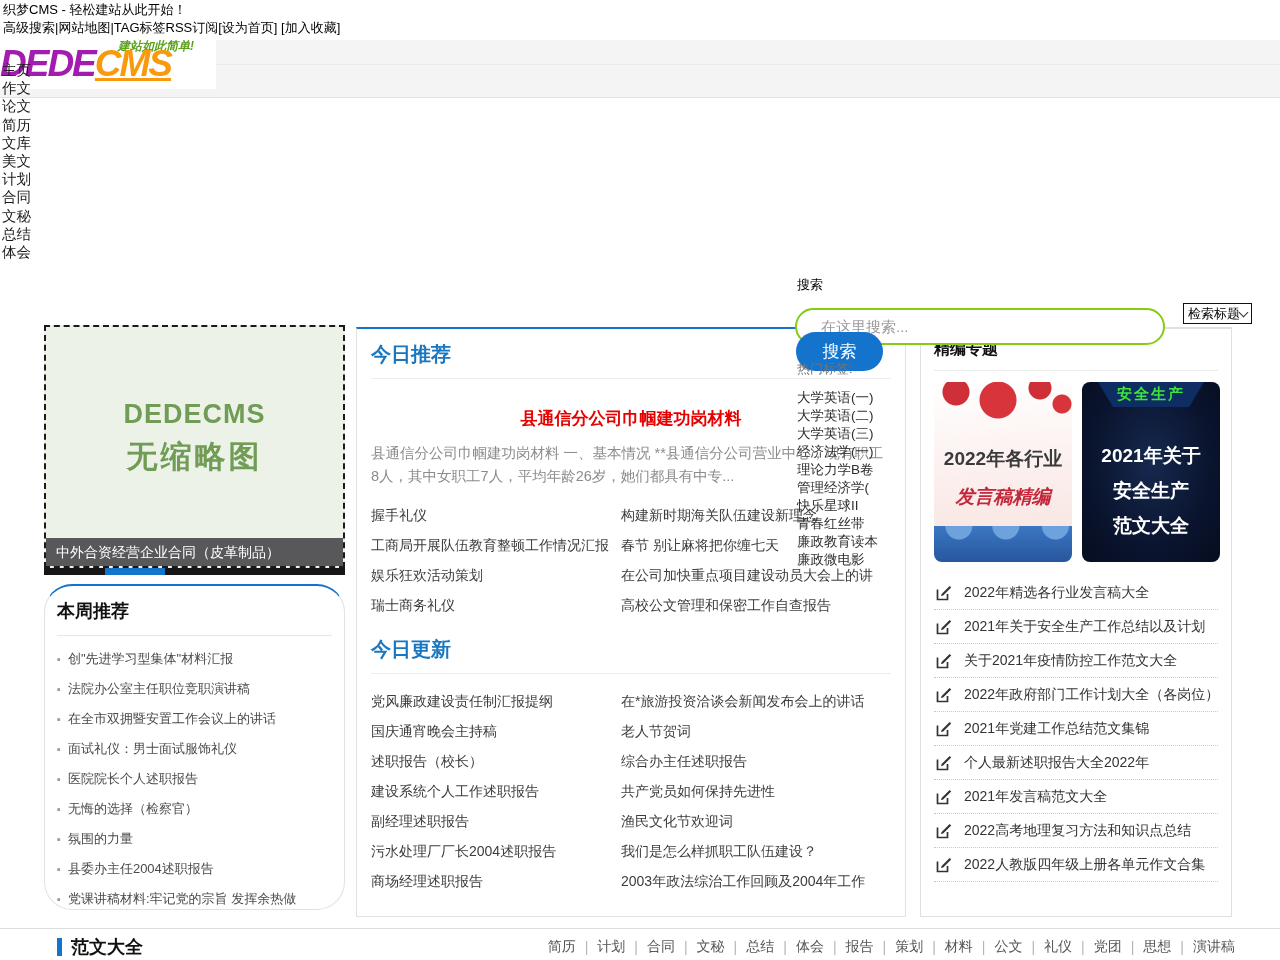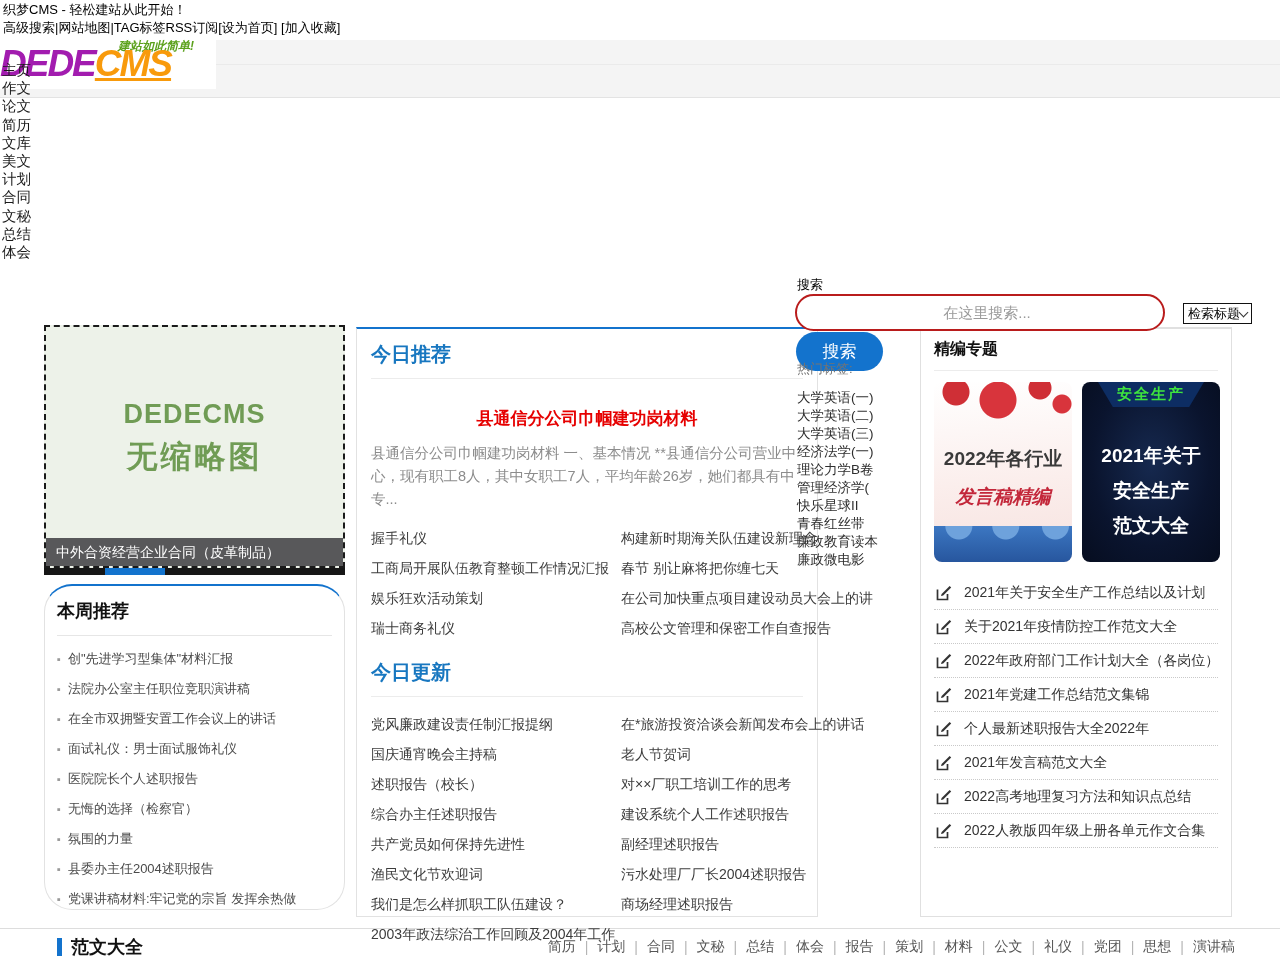--- a/index.html
+++ b/index.html
@@ -19,23 +19,23 @@
   .logo-slogan{position:absolute;left:118px;top:0;font-size:12px;font-weight:bold;font-style:italic;color:#5ba11c;white-space:nowrap;}
   .logo-text{position:absolute;left:0;top:6px;font-size:37px;font-weight:900;font-style:italic;letter-spacing:-2px;line-height:40px;white-space:nowrap;}
   .logo-dede{color:#a21caf;} .logo-cms{color:#f89a0b;text-decoration:underline;}
 
   
   .vnav{left:2px;top:61px;z-index:4;list-style:none;margin:0;padding:0;}
   .vnav li{line-height:18.2px;font-size:14.5px;color:#1a1a1a;cursor:pointer;}
 
   
   .search-label{left:797px;top:276px;font-size:13px;color:#000;z-index:6;}
-  .search-input{left:795px;top:294px;width:370px;height:37px;box-sizing:border-box;border:2px solid #b91c1c;
+  .search-input{left:795px;top:308px;width:370px;height:37px;box-sizing:border-box;border:2px solid #84cc16;
                 border-radius:19px;padding:0 10px 0 24px;font-size:15px;color:#333;background:#fff;z-index:6;outline:none;
-                font-family:"Liberation Sans","DejaVu Sans",sans-serif;text-align:center;}
+                font-family:"Liberation Sans","DejaVu Sans",sans-serif;}
   .search-input::placeholder{color:#9a9a9a;}
   .search-select{left:1183px;top:303px;width:69px;height:21px;box-sizing:border-box;border:1px solid #111;background:#fff;
                  display:flex;align-items:center;justify-content:space-between;padding:0 4px;font-size:13px;color:#000;z-index:6;cursor:pointer;}
   .caret{width:6px;height:6px;border-right:1.5px solid #333;border-bottom:1.5px solid #333;transform:rotate(45deg);margin-top:-3px;}
   .search-btn{left:796px;top:332px;width:87px;height:39px;border:none;border-radius:20px;background:#1373cd;color:#fff;
               font-size:17px;z-index:6;cursor:pointer;font-family:inherit;}
   .hot-label{left:797px;top:360px;font-size:13px;color:#737373;z-index:6;}
   .tags{left:797px;top:389px;list-style:none;margin:0;padding:0;z-index:6;}
   .tags li{line-height:18px;font-size:13.5px;color:#2e2e2e;cursor:pointer;white-space:nowrap;}
 
@@ -51,21 +51,21 @@
 
   
   .panel{box-sizing:border-box;background:#fff;border:1px solid #e2e2e2;border-top:2px solid #1373cd;}
   .week-box{left:44px;top:584px;width:301px;height:326px;z-index:2;border-radius:28px;}
   .week-title{margin:13px 12px 0;font-size:18px;font-weight:bold;color:#111;}
   .rule{margin:12px 12px 0;border-top:1px solid #e6e6e6;height:0;}
   .week-list{list-style:none;margin:8px 12px 0;padding:0;}
   .week-list li{height:30px;line-height:30px;font-size:13px;color:#4a4a4a;white-space:nowrap;overflow:hidden;cursor:pointer;}
   .bullet{color:#999;font-size:11px;margin-right:7px;}
 
-  .today-box{left:356px;top:327px;width:462px;height:590px;z-index:1;padding:12px 14px;}
+  .today-box{left:356px;top:327px;width:550px;height:590px;z-index:1;padding:12px 14px;}
   .sec-title{font-size:20px;font-weight:bold;color:#1877c0;}
   .inrule{border-top:1px solid #ececec;height:0;margin-top:10px;}
   .featured{margin-top:28px;text-align:center;color:#e60000;font-weight:bold;font-size:17px;cursor:pointer;}
   .summary{margin-top:12px;color:#8c8c8c;font-size:14.5px;line-height:23px;}
   .lgrid{margin-top:12px;display:grid;grid-template-columns:250px 1fr;}
   .lgrid span{height:30px;line-height:30px;font-size:14px;color:#3c3c3c;white-space:nowrap;cursor:pointer;}
   .sec2{margin-top:16px;}
 
   .topics-box{left:920px;top:327px;width:312px;height:590px;z-index:5;padding:10px 13px;border-color:#e0e0e0;}
   .topics-title{font-size:16px;font-weight:bold;color:#111;}
@@ -198,21 +198,20 @@
         <span>高校公文管理和保密工作自查报告</span>
     </div>
     <div class="sec-title sec2">今日更新</div>
     <div class="inrule"></div>
     <div class="lgrid">
       <span>党风廉政建设责任制汇报提纲</span>
         <span>在*旅游投资洽谈会新闻发布会上的讲话</span>
       <span>国庆通宵晚会主持稿</span>
         <span>老人节贺词</span>
       <span>述职报告（校长）</span>
-        <span>对××厂职工培训工作的思考</span>
       <span>综合办主任述职报告</span>
         <span>建设系统个人工作述职报告</span>
         <span>共产党员如何保持先进性</span>
       <span>副经理述职报告</span>
         <span>渔民文化节欢迎词</span>
       <span>污水处理厂厂长2004述职报告</span>
         <span>我们是怎么样抓职工队伍建设？</span>
       <span>商场经理述职报告</span>
         <span>2003年政法综治工作回顾及2004年工作</span>
     </div>
@@ -238,20 +237,29 @@
       </div>
     </div>
     <ul class="topics-list">
       <li>
           <span class="eicon">
             <svg width="16" height="16" viewBox="0 0 16 16">
               <path d="M1.5 4.5v10h10V9" fill="none" stroke="#333" stroke-width="1.7"></path>
               <path d="M5 11l2.2-.6 8-8L13.6.9l-8 8z" fill="#333"></path>
             </svg>
           </span>
+          <span>2022年精选各行业发言稿大全</span>
+        </li>
+      <li>
+          <span class="eicon">
+            <svg width="16" height="16" viewBox="0 0 16 16">
+              <path d="M1.5 4.5v10h10V9" fill="none" stroke="#333" stroke-width="1.7"></path>
+              <path d="M5 11l2.2-.6 8-8L13.6.9l-8 8z" fill="#333"></path>
+            </svg>
+          </span>
           <span>2021年关于安全生产工作总结以及计划</span>
         </li>
       <li>
           <span class="eicon">
             <svg width="16" height="16" viewBox="0 0 16 16">
               <path d="M1.5 4.5v10h10V9" fill="none" stroke="#333" stroke-width="1.7"></path>
               <path d="M5 11l2.2-.6 8-8L13.6.9l-8 8z" fill="#333"></path>
             </svg>
           </span>
           <span>关于2021年疫情防控工作范文大全</span>

